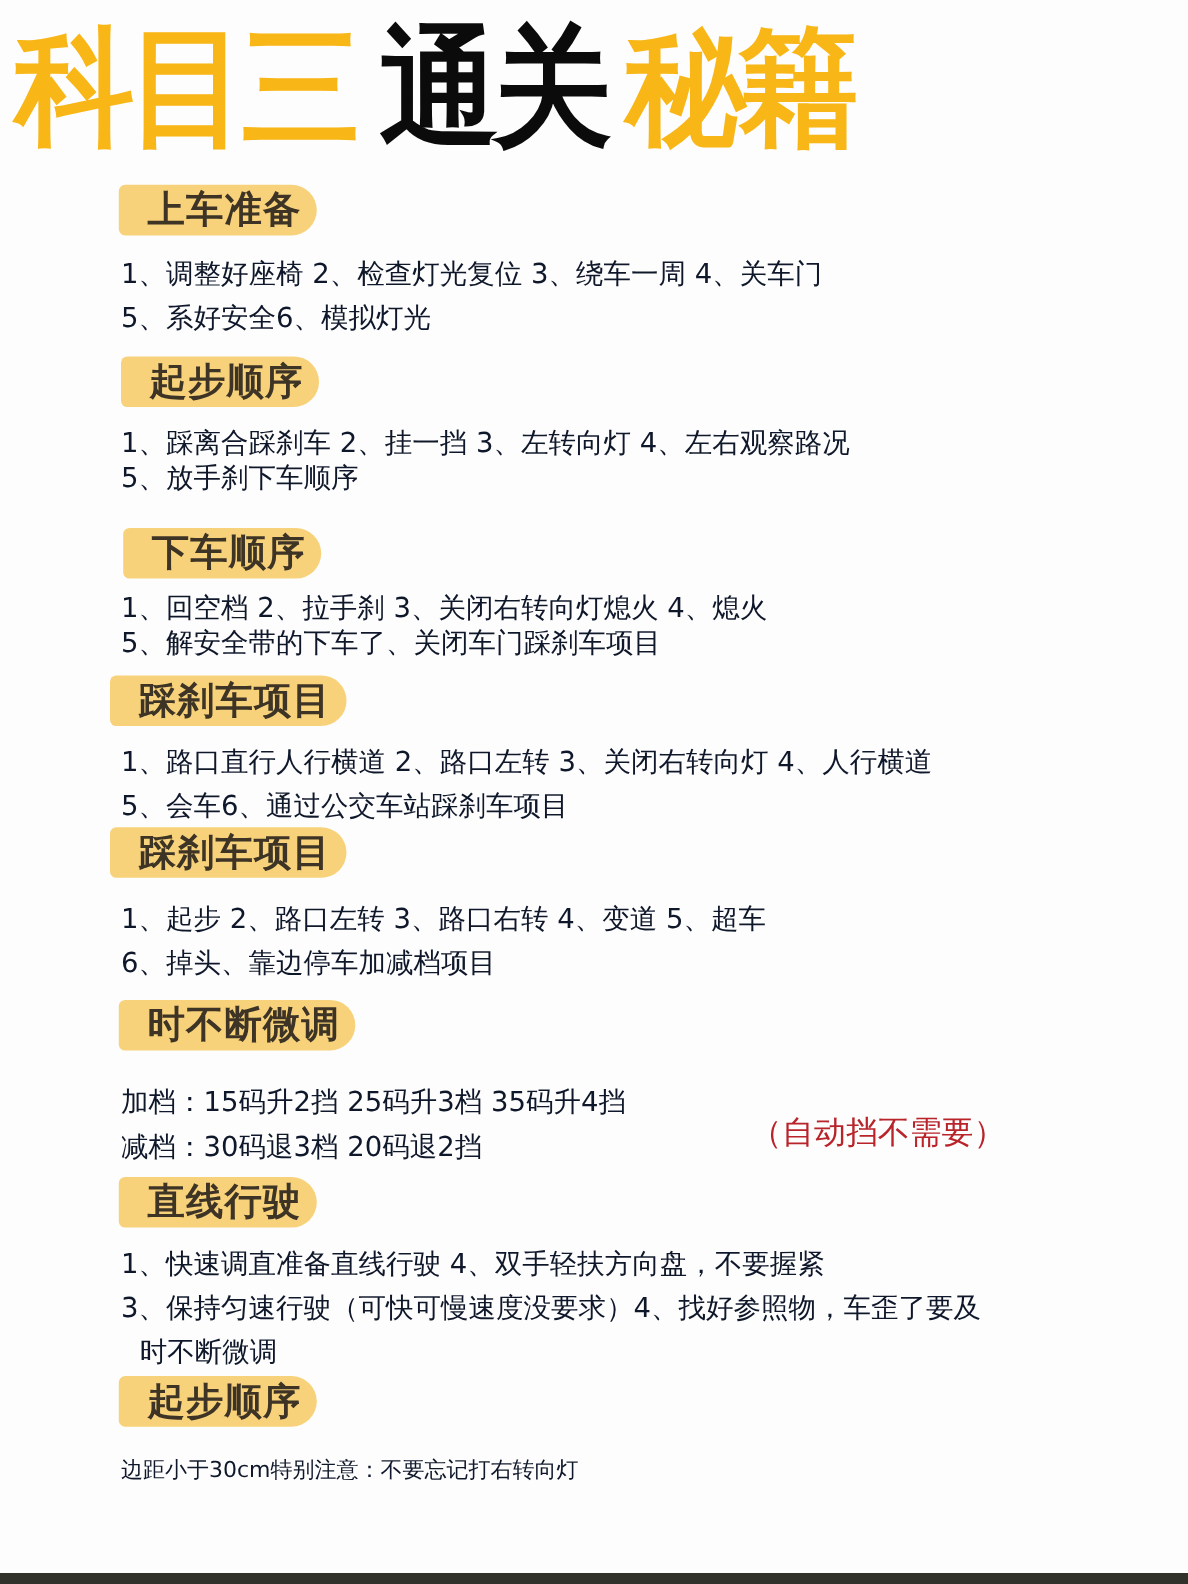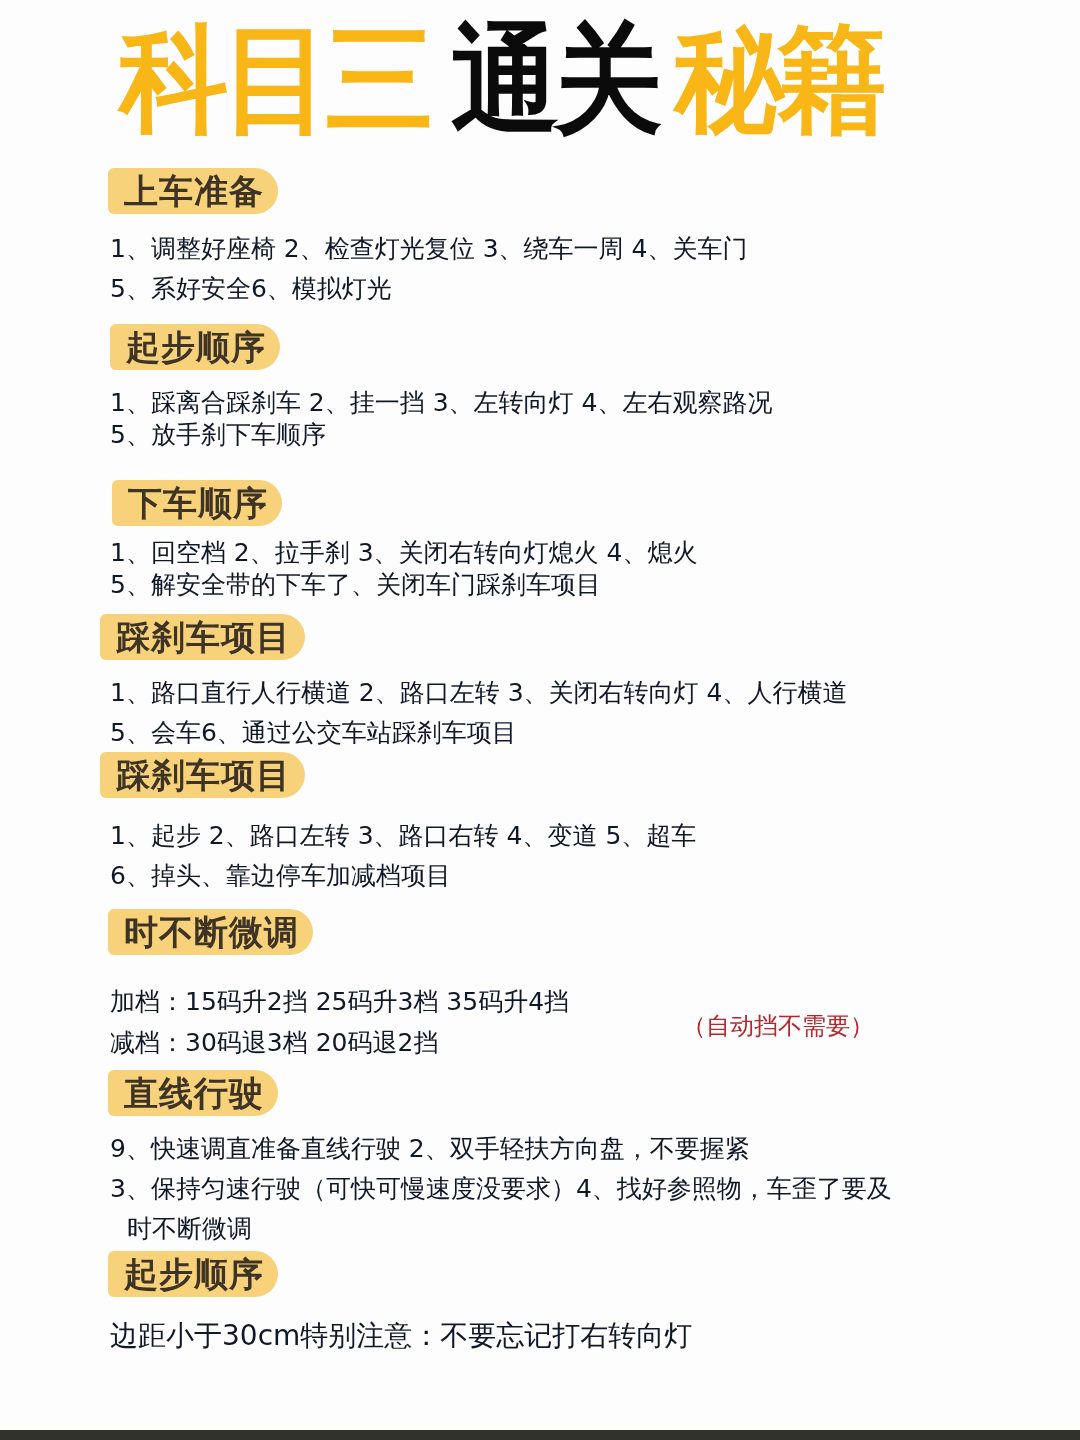--- a/index.html
+++ b/index.html
@@ -3,40 +3,40 @@
   <meta charset="utf-8">
   <style>
     html, body { margin: 0; padding: 0; }
     body {
       width: 1080px; height: 1440px; position: relative; overflow: hidden;
       background: #fdfdfd;
       font-family: "DejaVu Sans", "Liberation Sans", sans-serif;
       color: #1e1e1e;
     }
     .title {
-      position: absolute; top: 14px; left: 0; width: 996px; text-align: center;
+      position: absolute; top: 14px; left: 0; width: 996px; text-align: left;
       font-size: 118px; font-weight: bold; line-height: 130px; letter-spacing: -6px;
       white-space: nowrap;
     }
     .title span { display: inline-block; transform: scaleX(0.92); }
     .t-yellow { color: #f8b617; }
     .t-black { color: #0b0b0b; }
 
     .tag {
       position: absolute; height: 46px; line-height: 46px;
       background: #f8d27a; border-radius: 6px 24px 24px 6px;
       font-size: 34px; font-weight: bold; color: #3d3426;
-      padding: 0 14px 0 16px; white-space: nowrap; letter-spacing: 1px;
+      padding: 0 14px 0 26px; white-space: nowrap; letter-spacing: 1px;
     }
     .line {
       position: absolute; left: 110px; font-size: 25px; line-height: 32px;
       color: #0f172a; white-space: nowrap;
     }
     .note {
-      position: absolute; left: 682px; top: 1010px; font-size: 24px; color: #b8242a;
+      position: absolute; left: 682px; top: 1010px; font-size: 29px; color: #b8242a;
       white-space: nowrap;
     }
     .bottom-bar {
       position: absolute; left: 0; top: 1430px; width: 1080px; height: 10px;
       background: #31322c;
     }
   </style>
 </head>
 <body>
 
@@ -65,21 +65,21 @@
   <div class="tag" style="left:100px; top:752px;">踩刹车项目</div>
   <div class="line" style="top:820px;">1、起步 2、路口左转 3、路口右转 4、变道 5、超车</div>
   <div class="line" style="top:860px;">6、掉头、靠边停车加减档项目</div>
 
   <div class="tag" style="left:108px; top:909px;">时不断微调</div>
   <div class="line" style="top:986px;">加档：15码升2挡 25码升3档 35码升4挡</div>
   <div class="line" style="top:1027px;">减档：30码退3档 20码退2挡</div>
   <div class="note">（自动挡不需要）</div>
 
   <div class="tag" style="left:108px; top:1070px;">直线行驶</div>
-  <div class="line" style="top:1133px;">9、快速调直准备直线行驶  2、双手轻扶方向盘，不要握紧</div>
+  <div class="line" style="top:1133px;">1、快速调直准备直线行驶  4、双手轻扶方向盘，不要握紧</div>
   <div class="line" style="top:1173px;">3、保持匀速行驶（可快可慢速度没要求）4、找好参照物，车歪了要及</div>
   <div class="line" style="top:1213px;margin-left:17px;">时不断微调</div>
 
   <div class="tag" style="left:108px; top:1251px;">起步顺序</div>
-  <div class="line" style="top:1320px; font-size:28px;">边距小于30cm特别注意：不要忘记打右转向灯</div>
+  <div class="line" style="top:1320px; font-size:20px;">边距小于30cm特别注意：不要忘记打右转向灯</div>
 
   <div class="bottom-bar"></div>
 </div>
 
 </body></html>

